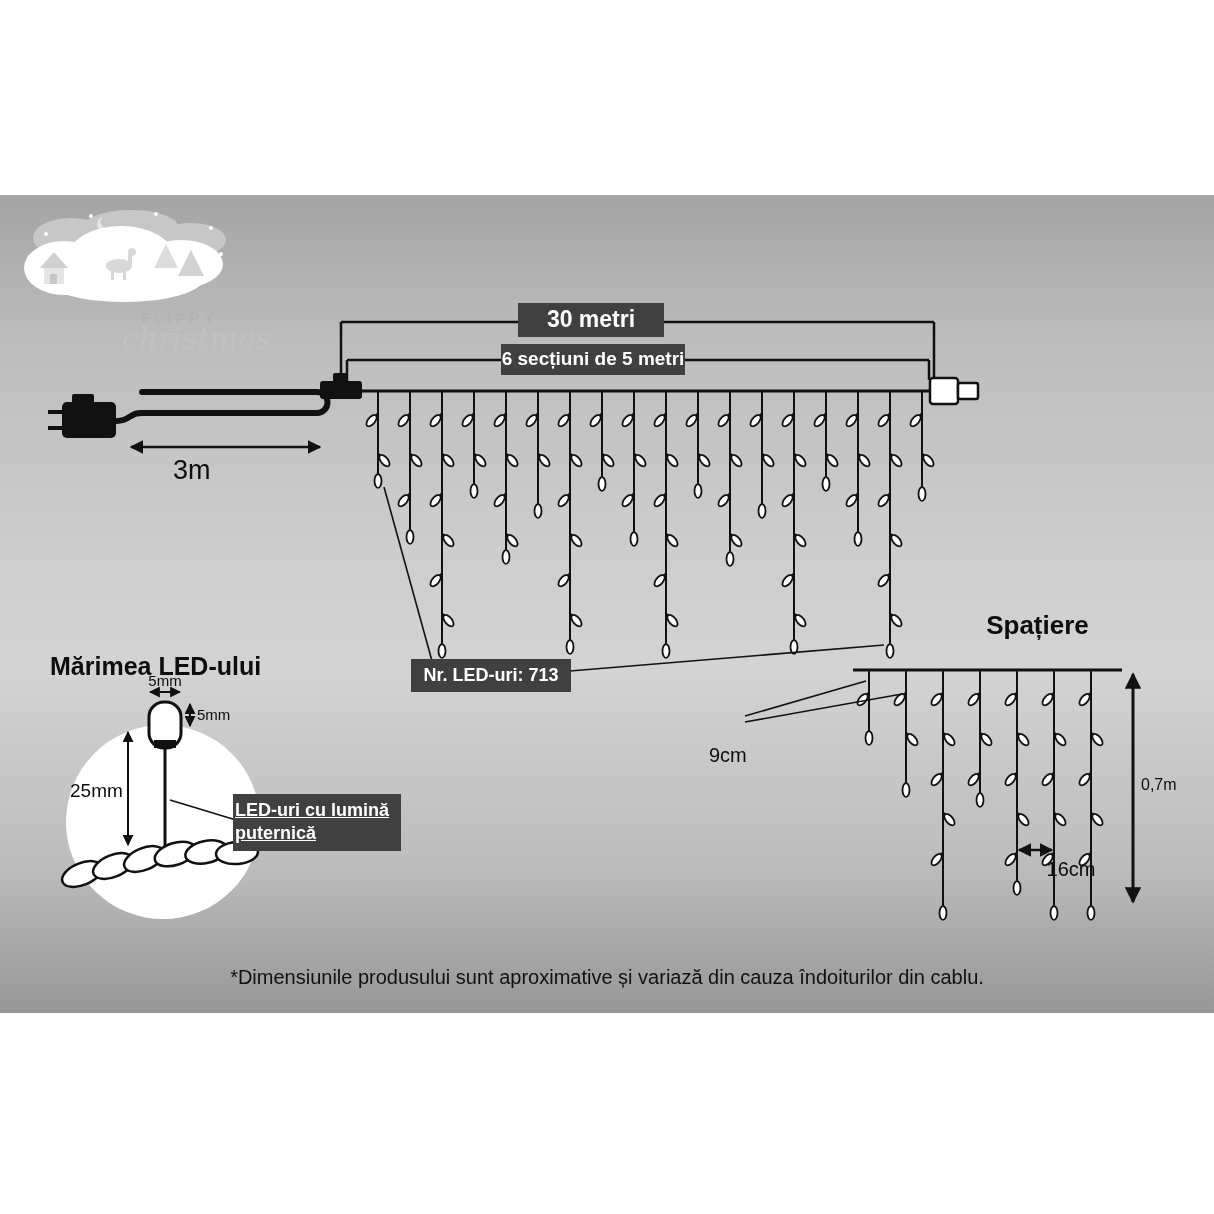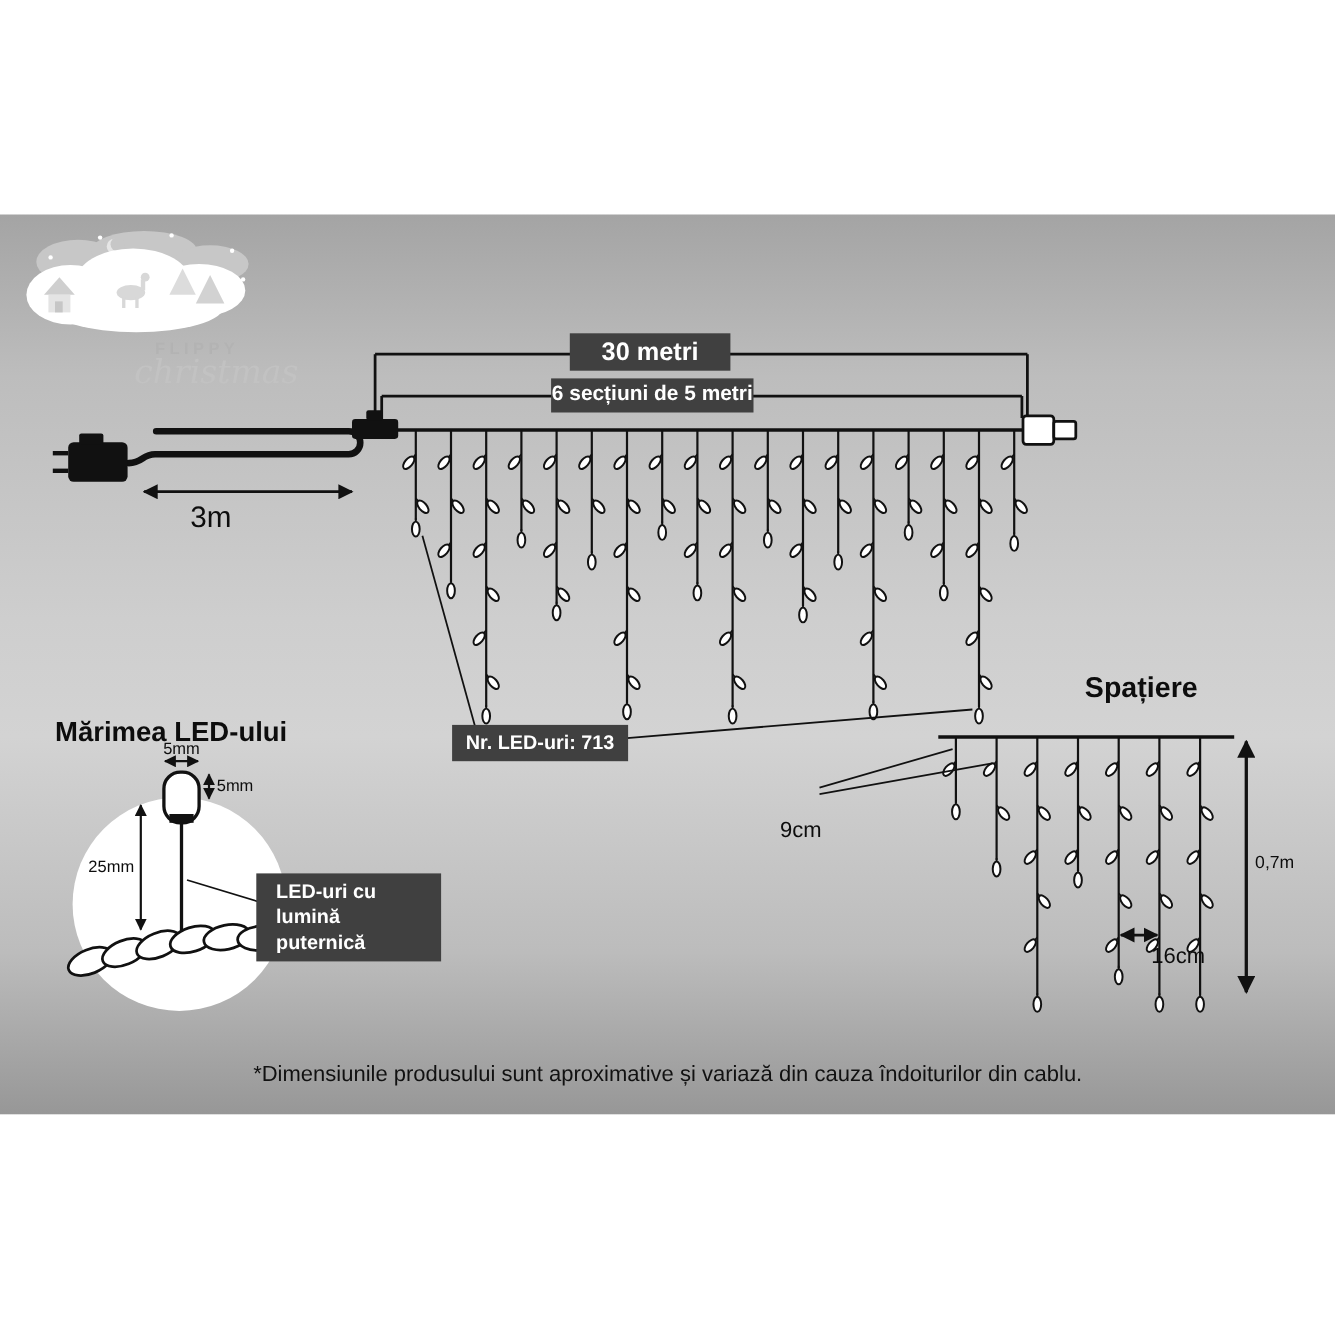--- a/index.html
+++ b/index.html
@@ -16,32 +16,32 @@
   .title { position:absolute; top:228px; left:0; width:100%; text-align:center;
     font-size:68px; font-weight:900; letter-spacing:2px; color:#0a0a0a;
     -webkit-text-stroke:1.5px #0a0a0a; }
 
   .black-label { position:absolute; background:#404040; color:#ffffff; font-weight:700;
     display:flex; align-items:center; justify-content:center; line-height:1.3; }
   .box-30m      { left:518px; top:303px; width:146px; height:34px; font-size:23px; }
   .box-sections { left:501px; top:344px; width:184px; height:31px; font-size:19px; }
   .box-connect  { left:995px; top:346px; width:134px; min-height:90px; font-size:19px; padding:10px 6px; }
   .box-ledcount { left:411px; top:659px; width:160px; height:33px; font-size:18px; }
-  .box-lednote  { left:233px; top:794px; width:168px; min-height:56px; font-size:18px; padding:5px 18px; }
+  .box-lednote  { left:233px; top:794px; width:168px; min-height:56px; font-size:18px; padding:5px 2px;text-decoration:underline; }
 
   .lbl { position:absolute; color:#0d0d0d; }
   .lbl-3m        { left:173px; top:455px; width:70px; text-align:left; font-size:27px; }
   .lbl-spatiere  { left:955px; top:610px; width:165px; text-align:center; font-size:26px; font-weight:600; }
   .lbl-9cm       { left:709px; top:706px; font-size:20px;margin-top:38px; }
   .lbl-16cm      { left:1003px; top:858px; width:64px; text-align:center; font-size:20px;margin-left:36px; }
   .lbl-07m       { left:1141px; top:776px; font-size:16px; }
   .lbl-marimea   { left:50px;  top:652px; font-size:25px; font-weight:600; }
   .lbl-5mm-top   { left:135px; top:672px; width:60px; text-align:center; font-size:15px; }
   .lbl-5mm-right { left:197px; top:706px; font-size:15px; }
-  .lbl-25mm      { left:70px;  top:780px; width:52px; text-align:right; font-size:15px; }
+  .lbl-25mm      { left:70px;  top:780px; width:52px; text-align:right; font-size:19px; }
 
   .footnote { position:absolute; top:966px; left:0; width:100%; text-align:center; font-size:20px; color:#111; }
 
   .logo-flippy { position:absolute; left:141px; top:309px; font-size:15px; font-weight:700;
     letter-spacing:4px; color:#b3b3b3; }
   .logo-christmas { position:absolute; left:122px; top:321px; font-size:30px; color:#c2c2c2;
     font-family:"DejaVu Serif","Liberation Serif",serif; font-style:italic; }
 </style>
 </head>
 <body>

